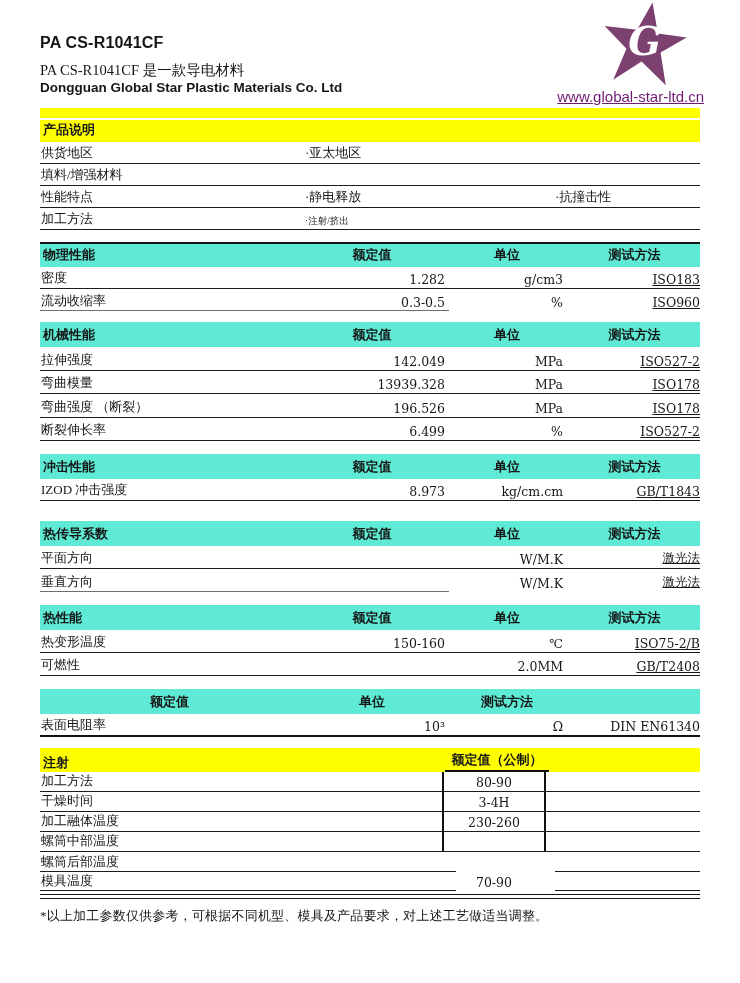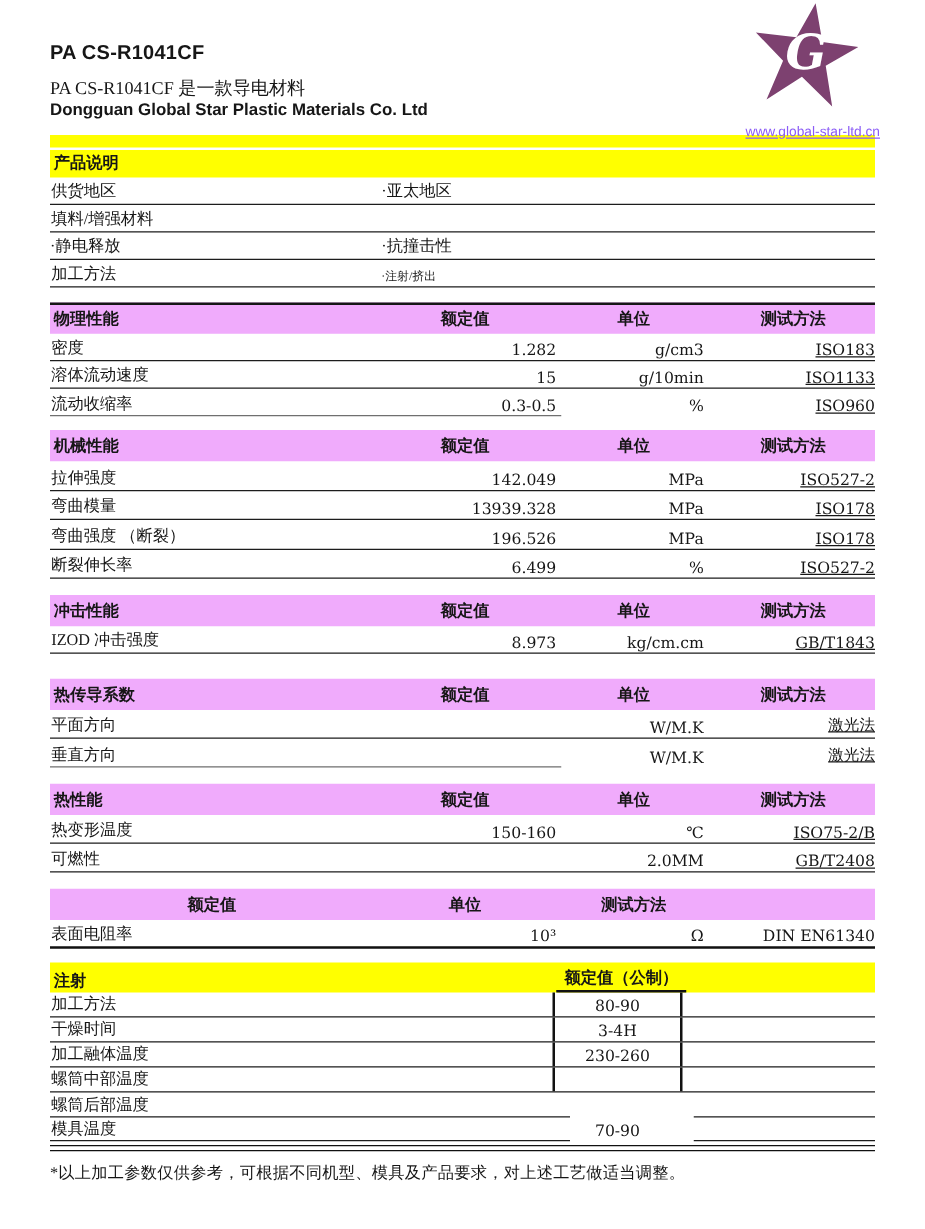--- a/index.html
+++ b/index.html
@@ -10,29 +10,29 @@
     overflow:hidden;
   }
   .page { position:relative; width:740px; height:691px; padding:34px 40px 0 40px; }
 
   
   .title { font-family:"Liberation Sans","DejaVu Sans",sans-serif; font-weight:bold; font-size:16px; letter-spacing:.2px; }
   .subtitle { font-size:14.5px; margin-top:9px; }
   .company { font-family:"Liberation Sans","DejaVu Sans",sans-serif; font-weight:bold; font-size:13.5px; margin-top:0; }
   .logo { position:absolute; top:0px; right:50px; width:92px; height:88px; }
   .website {
-    position:absolute; top:100px; right:36px;
+    position:absolute; top:88px; right:36px;
     font-family:"Liberation Sans","DejaVu Sans",sans-serif;
-    font-size:11px; color:#8b5cf6; text-decoration:underline; cursor:pointer;
+    font-size:15px; color:#701a75; text-decoration:underline; cursor:pointer;
   }
 
   
   .section { margin-top:12px; }
   .sec-head {
-    background:#f0abfc; height:25px; align-items:end;
+    background:#5eead4; height:25px; align-items:end;
     font-weight:bold; font-size:13px; padding:2px 0 3px 3px;
   }
   .sec-head.topline { border-top:2.5px solid #161616; }
   .g4 { display:grid; grid-template-columns:253px 152px 118px 137px; }
   .g2 { display:grid; grid-template-columns:265px 250px 1fr; }
   .g3 { display:grid; grid-template-columns:402px 104px 154px; }
   .colh { text-align:center; }
 
   .row {
     min-height:22px; align-items:end; font-size:13px;
@@ -95,20 +95,21 @@
       <span class="cell-name">供货地区</span>
       <span class="pval">·亚太地区</span>
         <span></span>
     </div>
     <div class="prow g2">
       <span class="cell-name">填料/增强材料</span>
       <span class="pval"></span>
         <span></span>
     </div>
     <div class="prow g2">
+      <span class="cell-name">性能特点</span>
       <span class="pval">·静电释放</span>
       <span class="pval feat2">·抗撞击性</span>
     </div>
     <div class="prow g2">
       <span class="cell-name">加工方法</span>
       <span class="pval small-val">·注射/挤出</span>
         <span></span>
     </div>
   </div>
 
@@ -118,26 +119,20 @@
       <span class="colh">额定值</span>
       <span class="colh">单位</span>
       <span class="colh">测试方法</span>
     </div>
     <div class="row g4">
       <span class="cell-name">密度</span>
       <span class="num">1.282</span>
       <span class="num">g/cm3</span>
       <span class="num cell-method">ISO183</span>
     </div>
-    <div class="row g4">
-      <span class="cell-name">溶体流动速度</span>
-      <span class="num">15</span>
-      <span class="num">g/10min</span>
-      <span class="num cell-method">ISO1133</span>
-    </div>
     <div class="row g4 partial">
       <span class="cell-name">流动收缩率</span>
       <span class="num">0.3-0.5</span>
       <span class="num">%</span>
       <span class="num cell-method">ISO960</span>
     </div>
   </div>
 
   <div class="section" style="margin-top:11px;">
     <div class="sec-head g4">

